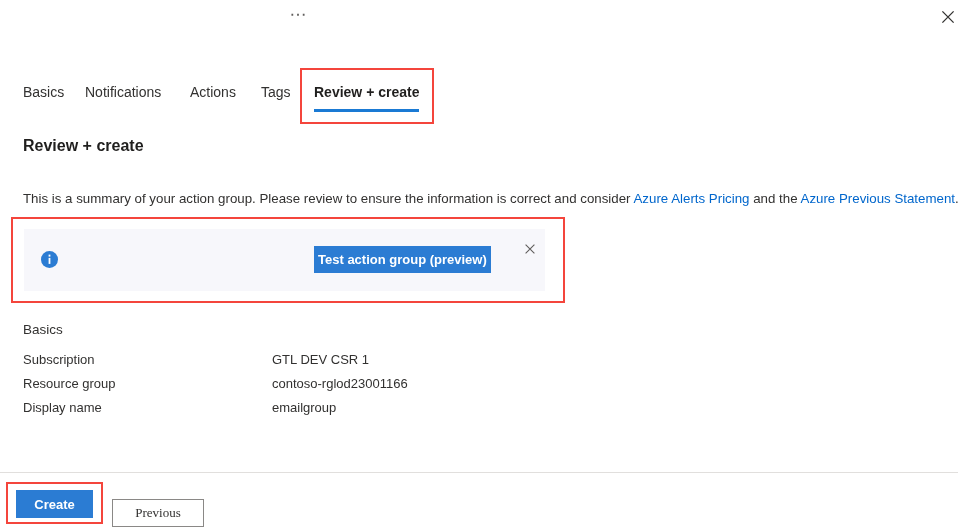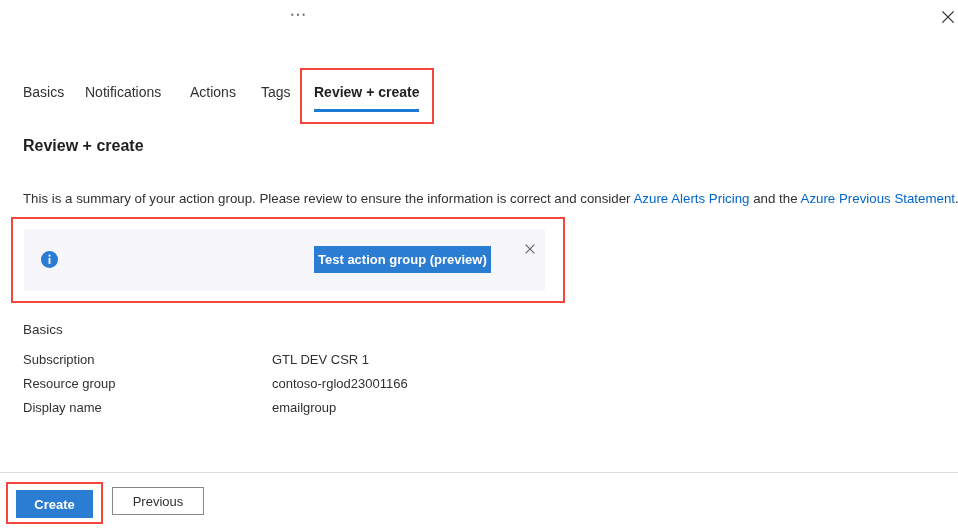--- a/index.html
+++ b/index.html
@@ -238,28 +238,28 @@
     color: #ffffff;
     font-size: 13px;
     font-weight: 700;
     border: none;
     font-family: "Liberation Sans", sans-serif;
     cursor: pointer;
   }
   #previous-button {
     position: absolute;
     left: 112px;
-    top: 14px;
+    top: 26px;
     width: 92px;
     height: 28px;
     background: #ffffff;
     color: #323130;
     font-size: 13px;
     border: 1px solid #8a8886;
-    font-family: Liberation Sans, sans-serif;
+    font-family: Liberation Serif, serif;
     cursor: pointer;
   }
 </style>
 </head>
 <body>
 
 <div id="blade-header">
   <div id="header-more-button">⋯</div>
   <div id="blade-close-button">
     <svg width="24" height="24" viewBox="0 0 24 24" aria-hidden="true">

